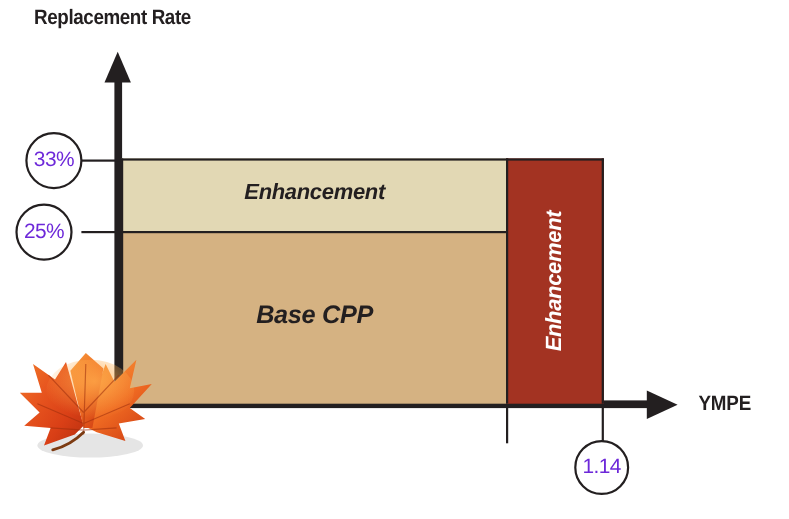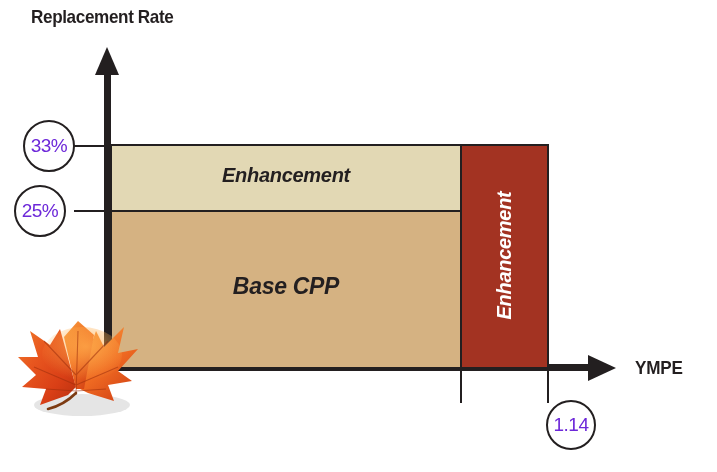--- a/index.html
+++ b/index.html
@@ -199,21 +199,21 @@
     display: flex;
     align-items: center;
     justify-content: center;
     color: #6d28d9;
     font-size: 19px;
     letter-spacing: -0.5px;
   }
   .callout-33 { left: 23px;  top: 120px; width: 52px; height: 52px; }
   .callout-25 { left: 14px;  top: 185px; width: 52px; height: 52px; }
   .callout-100 { left: 436px; top: 400px; width: 50px; height: 50px; }
-  .callout-114 { left: 546px; top: 400px; width: 50px; height: 50px; }
+  .callout-114 { left: 522px; top: 400px; width: 50px; height: 50px; }
 
   
   .maple-leaf {
     position: absolute;
     left: 14px;
     top: 309px;
     width: 128px;
     height: 114px;
     pointer-events: none;
   }

